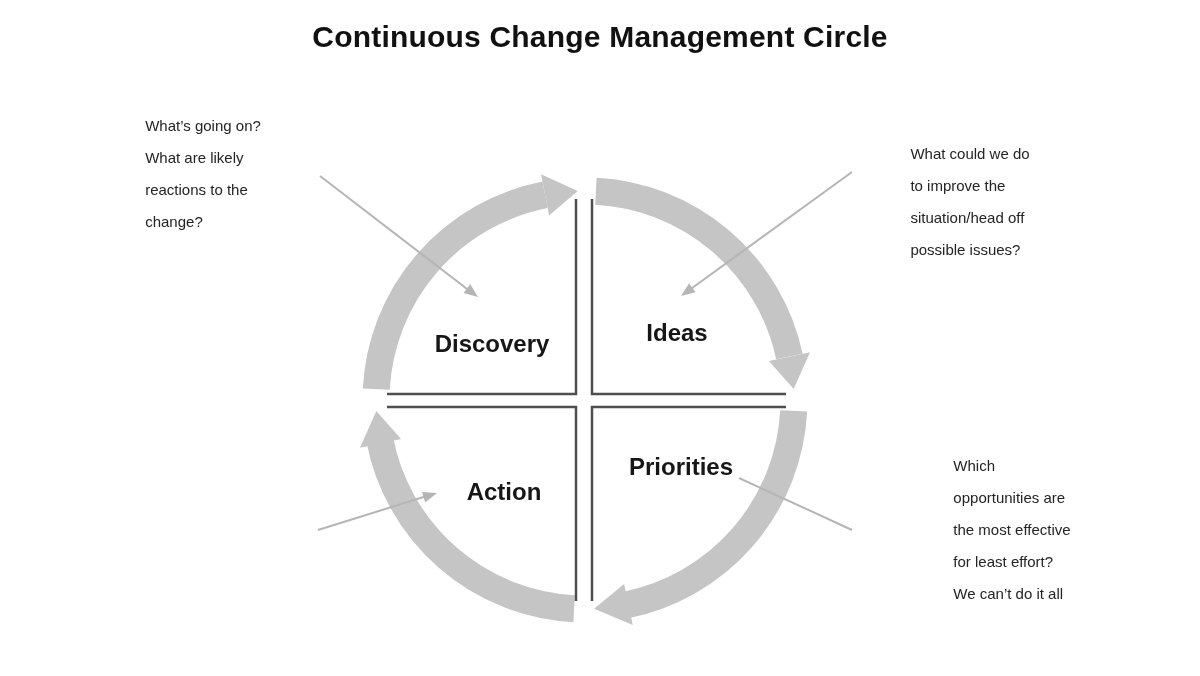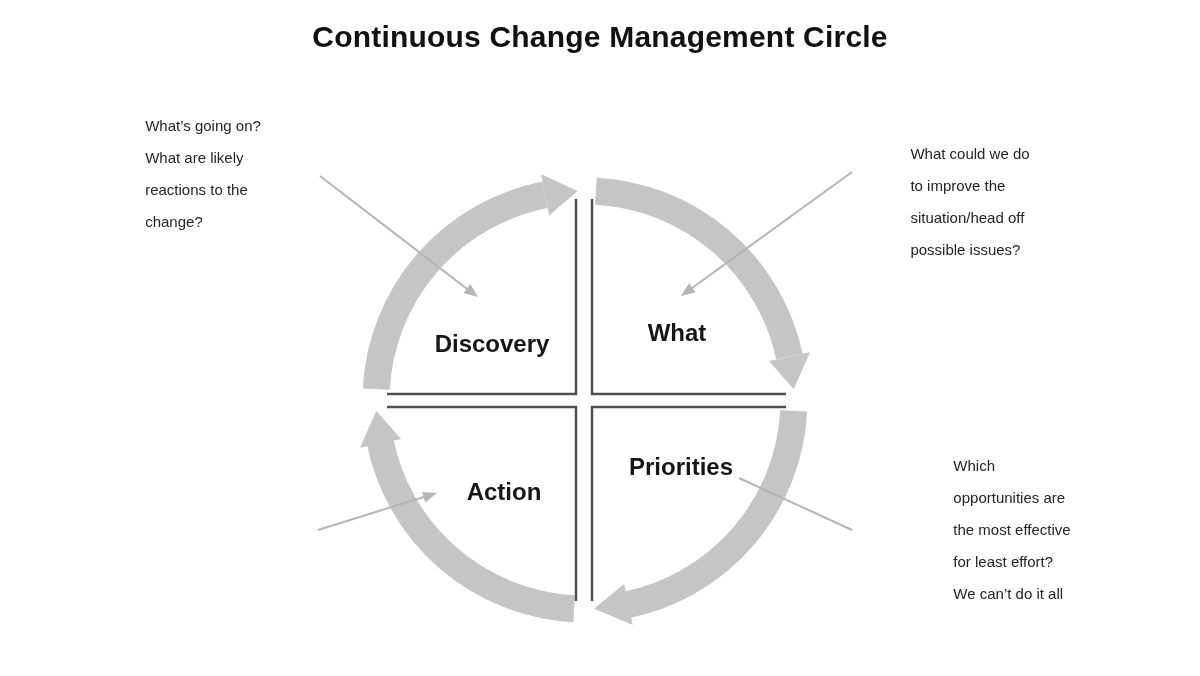--- a/index.html
+++ b/index.html
@@ -109,19 +109,19 @@
 possible issues?</div>
   <div class="annotation" style="left:1012px; top:450px;">Which
 opportunities are
 the most effective
 for least effort?
 We can’t do it all</div>
 
   <div class="quad-label" style="left:492px; top:296px;">
     <div>Discovery</div>
   </div>
-  <div class="quad-label" style="left:677px; top:317px;">What</div>
+  <div class="quad-label" style="left:677px; top:317px;">Ideas</div>
   <div class="quad-label" style="left:504px; top:444px;">
     <div>Action</div>
   </div>
   <div class="quad-label" style="left:681px; top:451px;">Priorities</div>
 
 </div>
 
 </body></html>

